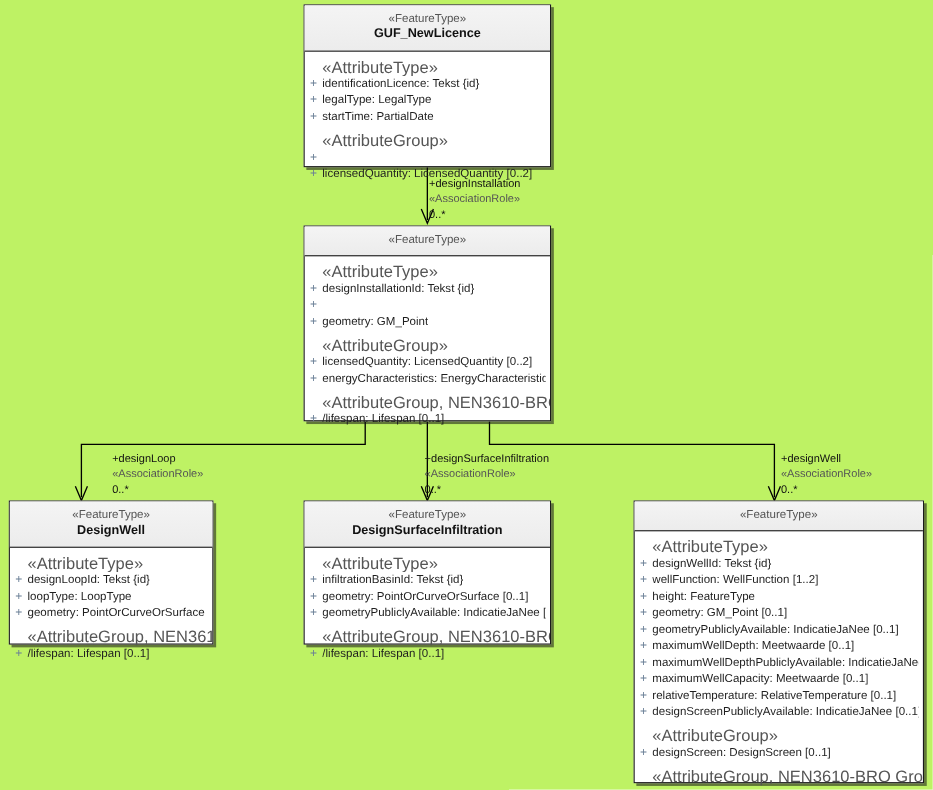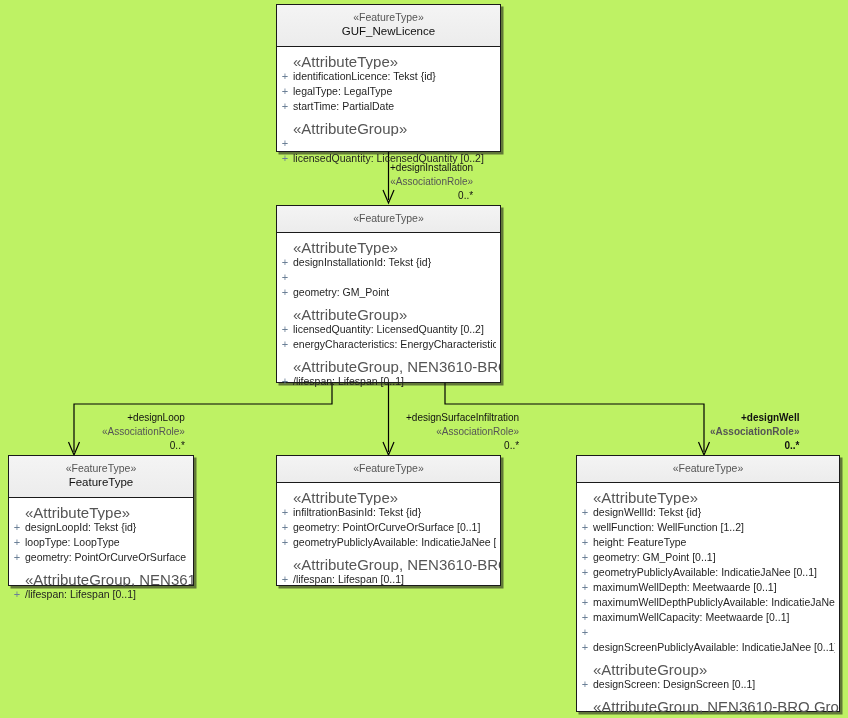--- a/index.html
+++ b/index.html
@@ -54,21 +54,21 @@
     background-image: linear-gradient(to bottom, #f4f4f4 0%, #ececec 100%);
   }
   .uml-stereotype {
     font-size: 10.5px;
     color: #555555;
     line-height: 13px;
     white-space: nowrap;
   }
   .uml-name {
     font-size: 11.5px;
-    font-weight: normal;
+    font-weight: bold;
     color: #111111;
     line-height: 15px;
     white-space: nowrap;
   }
   .uml-body {
     padding: 7px 0 8px 0;
   }
   
   .grp-row {
     font-size: 15px;
@@ -104,21 +104,20 @@
     white-space: nowrap;
     text-overflow: clip;
   }
   
   .role-label {
     position: absolute;
     font-size: 10px;
     line-height: 14px;
     color: #111111;
     white-space: nowrap;
-    text-align: right;
   }
   .role-name { color: #111111; }
   .role-stereo { color: #555555; }
   .role-mult { color: #111111; }
 </style>
 </head>
 <body>
 
 <div id="canvas">
 
@@ -209,36 +208,36 @@
       </div>
     </div>
   </div>
 
   <div class="role-label" style="left:102px; top:411px;">
     <div class="role-name">+designLoop</div>
     <div class="role-stereo">«AssociationRole»</div>
     <div class="role-mult">0..*</div>
   </div>
 
-  <div class="role-label" style="left:406px; top:411px;">
+  <div class="role-label" style="left:386px; top:411px;">
     <div class="role-name">+designSurfaceInfiltration</div>
     <div class="role-stereo">«AssociationRole»</div>
     <div class="role-mult">0..*</div>
   </div>
 
-  <div class="role-label" style="left:710px; top:411px;font-weight:bold;">
+  <div class="role-label" style="left:710px; top:411px;">
     <div class="role-name">+designWell</div>
     <div class="role-stereo">«AssociationRole»</div>
     <div class="role-mult">0..*</div>
   </div>
 
   <div class="uml-class" style="left:8px; top:455px; width:186px; height:131px;">
     <div class="uml-header">
       <div class="uml-stereotype">«FeatureType»</div>
-      <div class="uml-name">FeatureType</div>
+      <div class="uml-name">DesignWell</div>
     </div>
     <div class="uml-body">
       <div class="grp-row">«AttributeType»</div>
       <div class="attr-row">
         <span class="attr-vis">+</span>
         <span class="attr-text">designLoopId: Tekst {id}</span>
       </div>
       <div class="attr-row">
         <span class="attr-vis">+</span>
         <span class="attr-text">loopType: LoopType</span>
@@ -252,20 +251,21 @@
       <div class="attr-row">
         <span class="attr-vis">+</span>
         <span class="attr-text">/lifespan: Lifespan [0..1]</span>
       </div>
     </div>
   </div>
 
   <div class="uml-class" style="left:276px; top:455px; width:225px; height:131px;">
     <div class="uml-header">
       <div class="uml-stereotype">«FeatureType»</div>
+      <div class="uml-name">DesignSurfaceInfiltration</div>
     </div>
     <div class="uml-body">
       <div class="grp-row">«AttributeType»</div>
       <div class="attr-row">
         <span class="attr-vis">+</span>
         <span class="attr-text">infiltrationBasinId: Tekst {id}</span>
       </div>
       <div class="attr-row">
         <span class="attr-vis">+</span>
         <span class="attr-text">geometry: PointOrCurveOrSurface [0..1]</span>
@@ -316,20 +316,21 @@
       <div class="attr-row">
         <span class="attr-vis">+</span>
         <span class="attr-text">maximumWellDepthPubliclyAvailable: IndicatieJaNee [0..1]</span>
       </div>
       <div class="attr-row">
         <span class="attr-vis">+</span>
         <span class="attr-text">maximumWellCapacity: Meetwaarde [0..1]</span>
       </div>
       <div class="attr-row">
         <span class="attr-vis">+</span>
+        <span class="attr-text">relativeTemperature: RelativeTemperature [0..1]</span>
       </div>
       <div class="attr-row">
         <span class="attr-vis">+</span>
         <span class="attr-text">designScreenPubliclyAvailable: IndicatieJaNee [0..1]</span>
       </div>
 
       <div class="grp-row spaced">«AttributeGroup»</div>
       <div class="attr-row">
         <span class="attr-vis">+</span>
         <span class="attr-text">designScreen: DesignScreen [0..1]</span>

